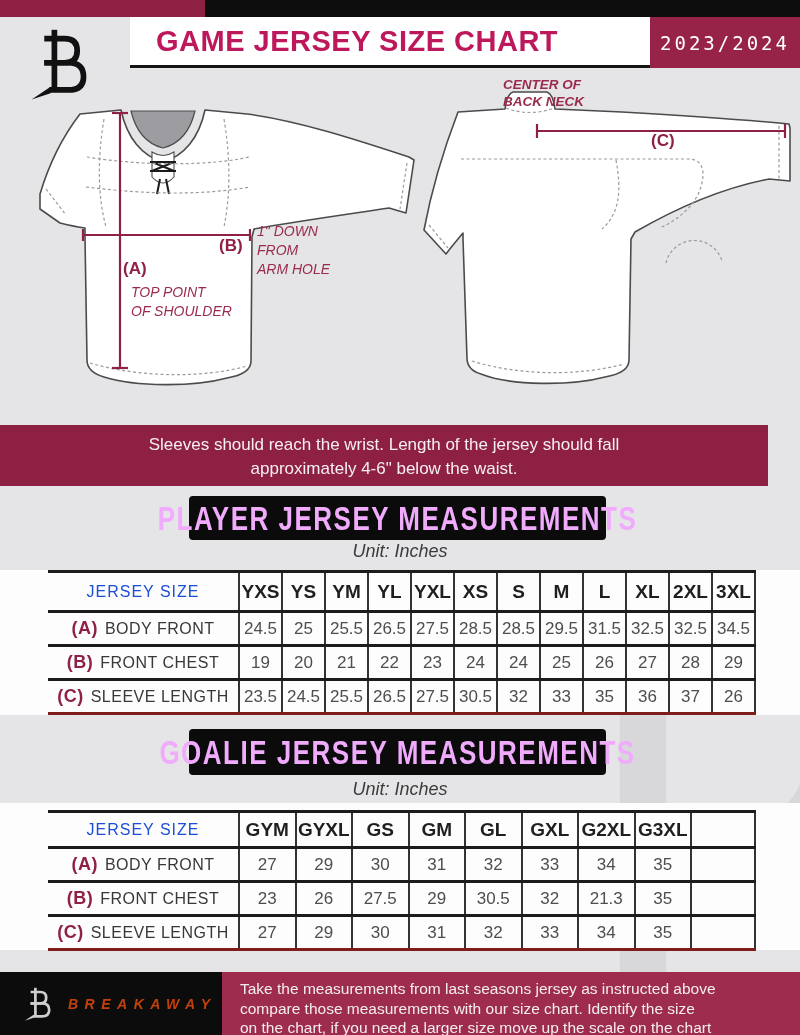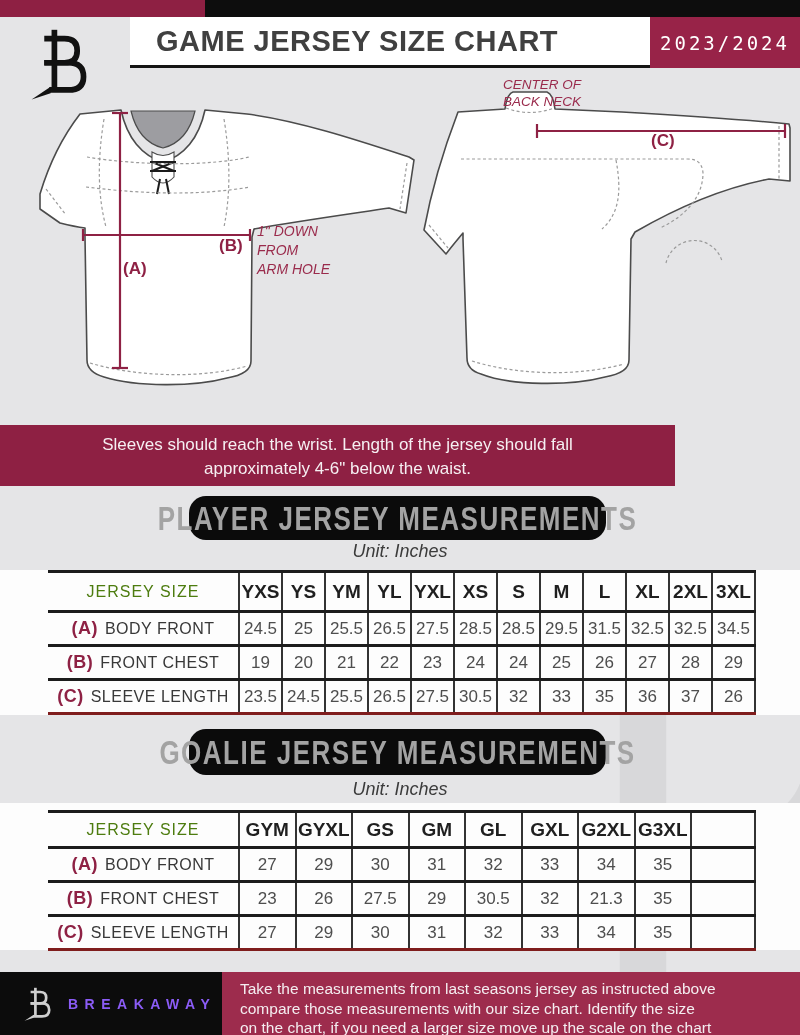--- a/index.html
+++ b/index.html
@@ -7,38 +7,38 @@
         font-family:"Liberation Sans",sans-serif;}
   .abs{position:absolute;}
 
   
   .strip-maroon{left:0;top:0;width:205px;height:17px;background:#8e2043;}
   .strip-black{left:205px;top:0;width:595px;height:17px;background:#0d0d0d;}
 
   
   .title-bar{left:130px;top:17px;width:520px;height:51px;background:#ffffff;
              border-bottom:3px solid #141414;display:flex;align-items:center;padding-left:26px;box-sizing:border-box;}
-  .title-bar span{font-size:29px;font-weight:bold;letter-spacing:.5px;color:#404040;white-space:nowrap;}
+  .title-bar span{font-size:29px;font-weight:bold;letter-spacing:.5px;color:#be185d;white-space:nowrap;}
   .year-box{left:650px;top:17px;width:150px;height:51px;background:#982348;color:#fff;
             display:flex;align-items:center;justify-content:center;
             font-family:"DejaVu Sans Mono",monospace;font-weight:normal;font-size:19px;letter-spacing:3px;}
 
   .header-logo{left:30px;top:26px;width:64px;height:76px;color:#111;}
   .watermark{right:-215px;top:545px;width:620px;height:620px;color:#000;opacity:.05;}
 
   .diagram{left:0;top:67px;}
 
   .lbl-key{position:absolute;font-weight:bold;font-size:17px;color:#8e2144;}
   .lbl-italic{position:absolute;font-style:italic;font-weight:500;font-size:14px;line-height:19px;color:#9a2b4c;white-space:pre-line;}
-  .neck-caption{font-size:13.5px;line-height:17px;}
-
-  .banner{left:0;top:425px;width:675px;height:61px;background:#8e2043;color:#f6eff2;
+  .neck-caption{font-size:13.5px;line-height:17px;font-weight:bold;}
+
+  .banner{left:0;top:425px;width:768px;height:61px;background:#8e2043;color:#f6eff2;
           text-align:center;box-sizing:border-box;padding-top:8px;font-size:17px;line-height:24px;}
 
-  .pill{left:189px;width:417px;background:#0b0b0b;border-radius:17px;color:#a3a3a3;
+  .pill{left:189px;width:417px;background:#0b0b0b;border-radius:4px;color:#f0abfc;
         display:flex;align-items:center;justify-content:center;}
   .pill-player{top:496px;height:44px;}
   .pill-goalie{top:729px;height:46px;}
   .pill span{transform:scaleY(1.3);font-weight:bold;font-size:26px;letter-spacing:1.5px;white-space:nowrap;}
 
   .white-band{left:0;width:800px;background:#fdfdfd;}
   .wb1{top:570px;height:145px;}
   .wb2{top:803px;height:147px;}
 
   .unit{left:0;width:800px;text-align:center;font-style:italic;font-weight:500;font-size:18px;color:#3b3b3b;}
@@ -47,30 +47,30 @@
 
   .meas-table{position:absolute;left:48px;width:707px;border-collapse:collapse;table-layout:fixed;}
   .tbl-player{top:570px;}
   .tbl-goalie{top:810px;}
   .meas-table td,.meas-table th{padding:0;border-top:3px solid #1c1c1c;background:transparent;}
   .meas-table tr:last-child td{border-bottom:3px solid #7f1d1d;}
   .meas-table .size,.meas-table .val{border-left:2px solid #333;}
   .meas-table .size:last-child,.meas-table .val:last-child{border-right:2px solid #333;}
   .tbl-player tr{height:34px;} .tbl-player tr:first-child{height:40px;}
   .tbl-goalie tr{height:34px;} .tbl-goalie tr:first-child{height:36px;}
-  .meas-table .corner{font-weight:400;font-size:16px;letter-spacing:1px;color:#4d7c0f;text-align:center;}
+  .meas-table .corner{font-weight:400;font-size:16px;letter-spacing:1px;color:#1d4ed8;text-align:center;}
   .meas-table .size{font-weight:bold;font-size:19px;color:#1f1f1f;text-align:center;}
   .meas-table .val{font-weight:400;font-size:17px;color:#4e4e4e;text-align:center;}
   .meas-table .rowlabel{text-align:center;font-size:16px;color:#383838;letter-spacing:.5px;white-space:nowrap;}
   .meas-table .key{font-weight:bold;font-size:18px;color:#8e2144;margin-right:7px;}
 
   .footer-black{left:0;top:972px;width:222px;height:63px;background:#0c0c0c;
                 display:flex;align-items:center;}
   .footer-black .mark{width:30px;height:38px;margin-left:24px;color:#cfcfcf;}
-  .footer-brand{color:#8b5cf6;font-weight:bold;font-size:14px;letter-spacing:6.5px;margin-left:14px;white-space:nowrap;}
+  .footer-brand{color:#c2410c;font-weight:bold;font-size:14px;letter-spacing:6.5px;margin-left:14px;white-space:nowrap;font-style:italic;}
   .footer-maroon{left:222px;top:972px;width:578px;height:63px;background:#9d2c4d;color:#f4edf0;
                  box-sizing:border-box;padding:7px 10px 0 18px;font-size:15.5px;line-height:19.5px;}
 </style>
 </head>
 <body>
 
 <div class="page">
 
   <div class="abs strip-maroon"></div>
   <div class="abs strip-black"></div>
@@ -160,20 +160,22 @@
   </svg>
 
   <div class="lbl-italic neck-caption" style="left:503px;top:76px;">CENTER OF
 BACK NECK</div>
   <div class="lbl-key" style="left:651px;top:131px;">(C)</div>
   <div class="lbl-key" style="left:219px;top:236px;">(B)</div>
   <div class="lbl-italic" style="left:257px;top:222px;">1" DOWN
 FROM
 ARM HOLE</div>
   <div class="lbl-key" style="left:123px;top:259px;">(A)</div>
+  <div class="lbl-italic" style="left:131px;top:283px;">TOP POINT
+OF SHOULDER</div>
 
   <div class="abs banner">
     <div>Sleeves should reach the wrist. Length of the jersey should fall</div>
     <div>approximately 4-6" below the waist.</div>
   </div>
 
   <div class="abs white-band wb1"></div>
   <div class="abs white-band wb2"></div>
 
   <div class="abs pill pill-player">

